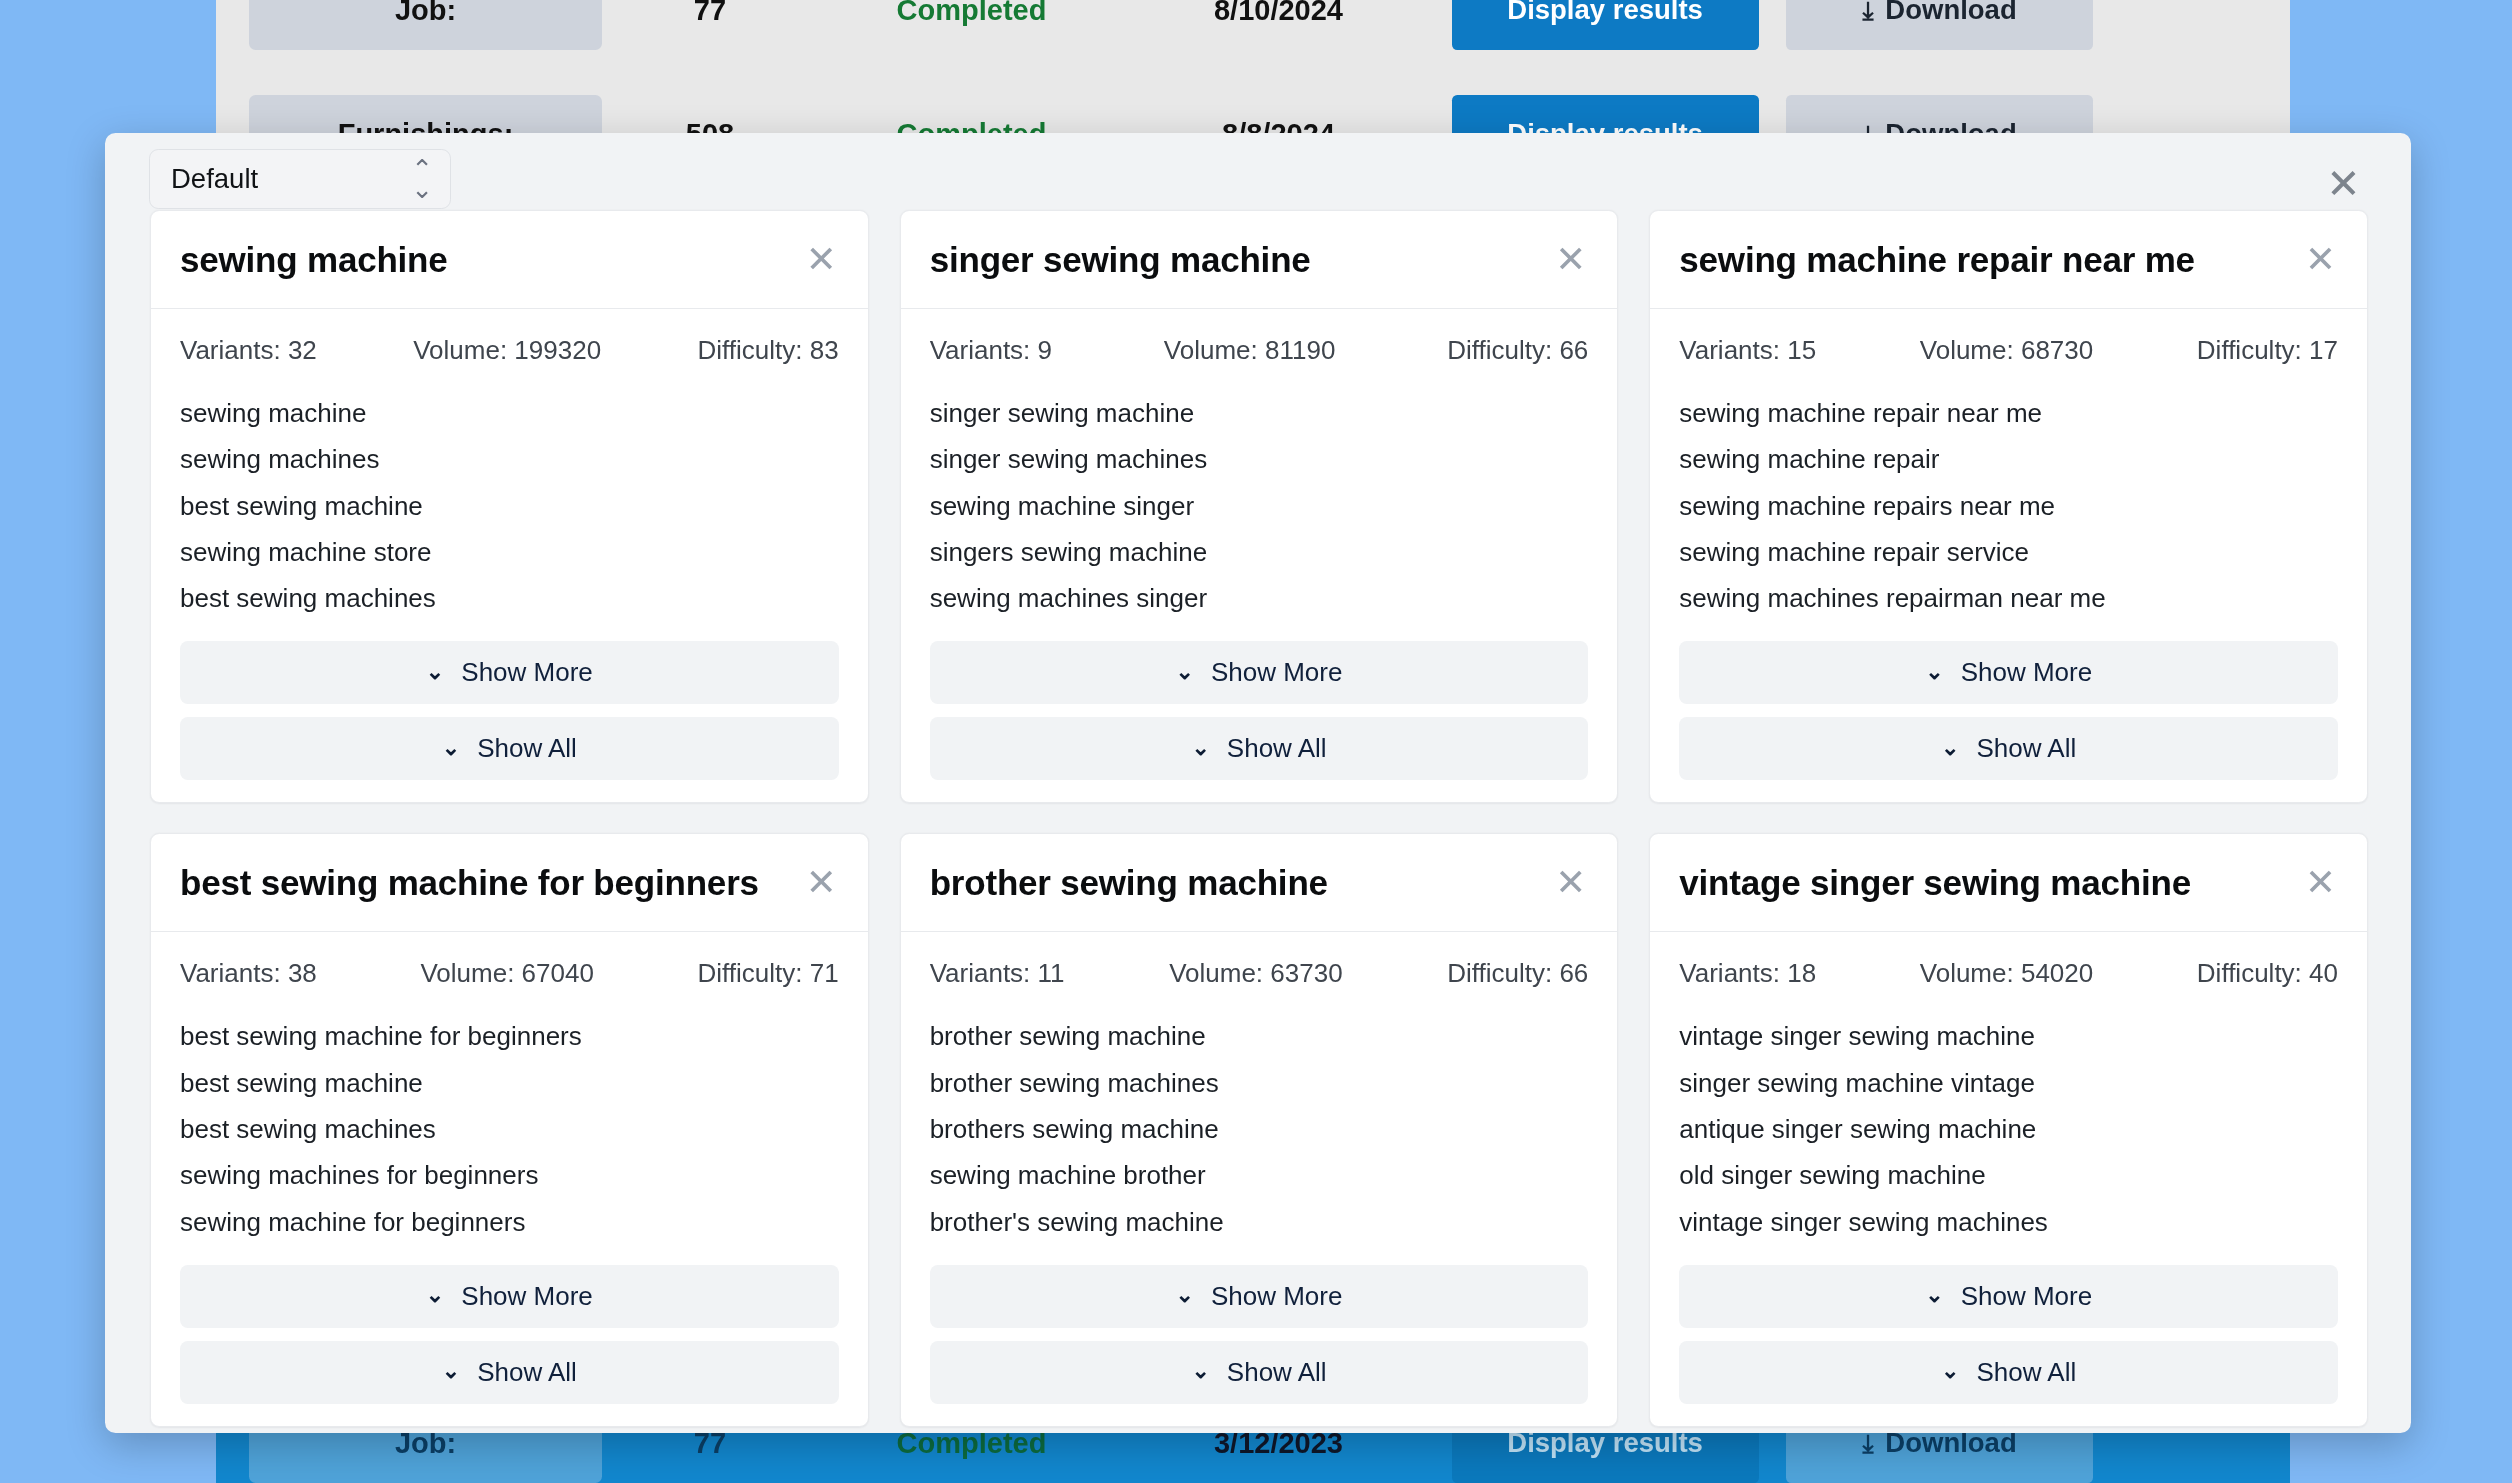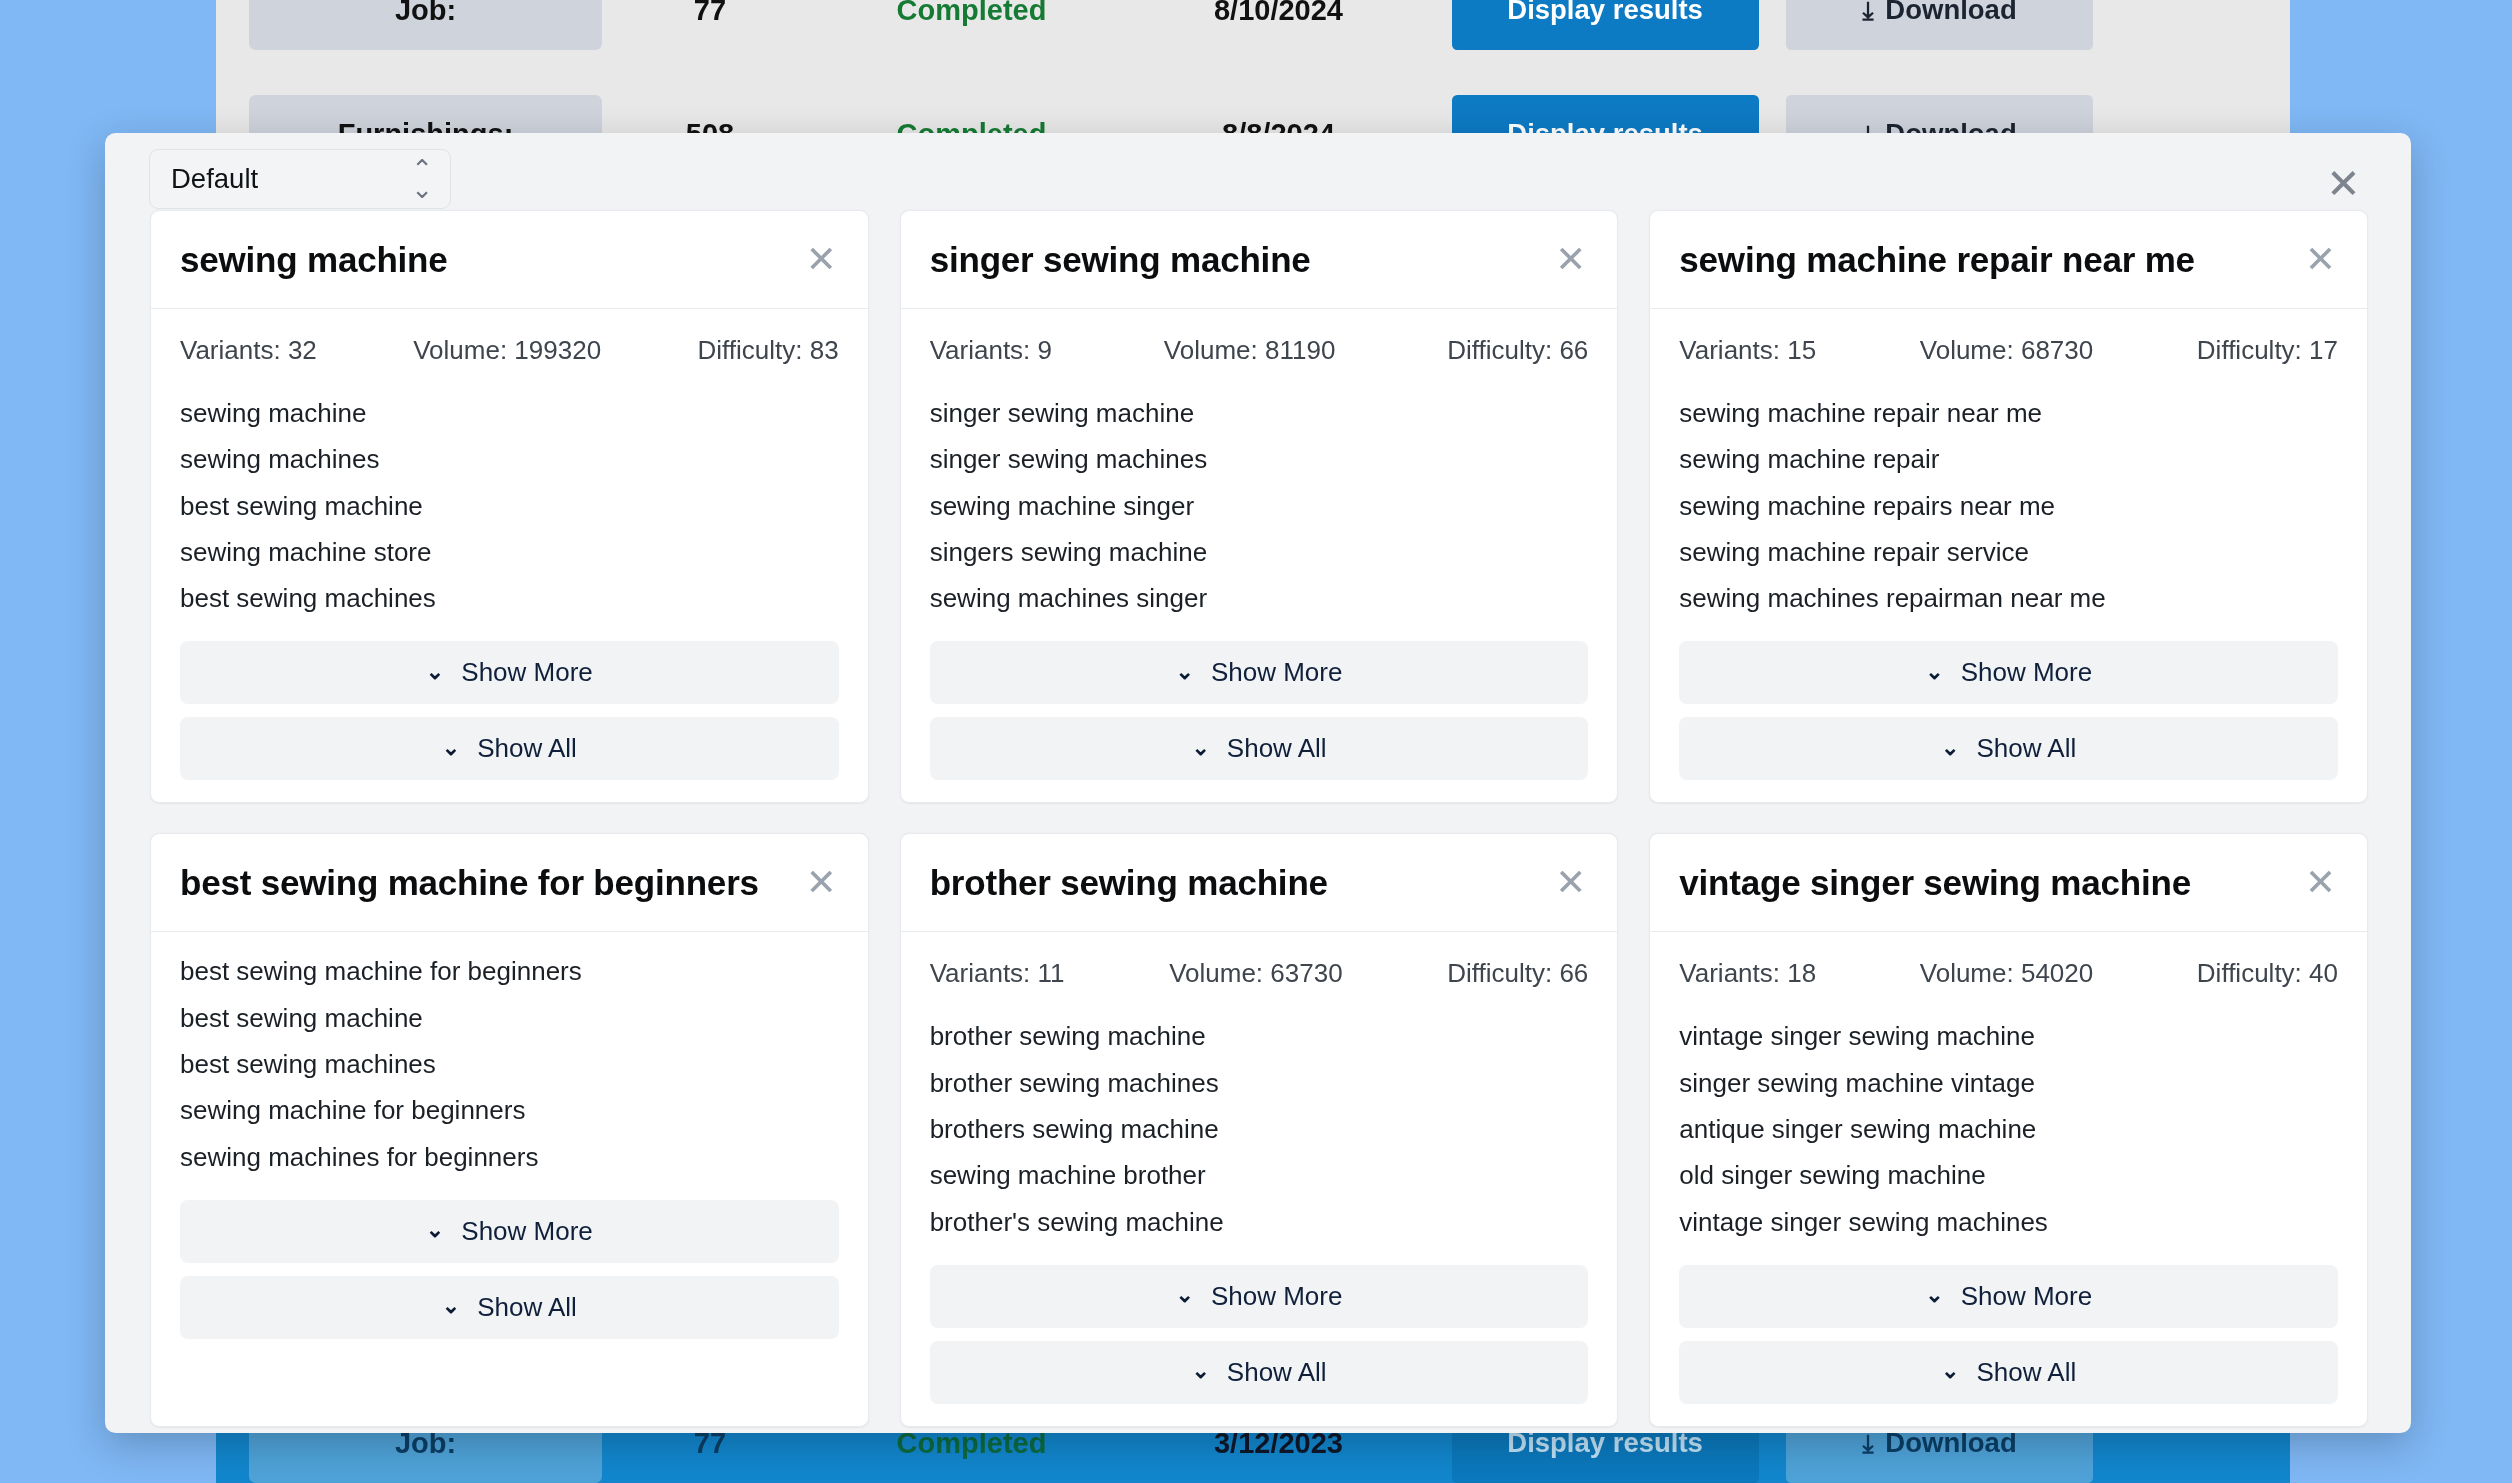--- a/index.html
+++ b/index.html
@@ -409,26 +409,31 @@
           </div>
         </div>
       </div>
 
       <div class="card">
         <div class="card-head">
           <div class="card-title">best sewing machine for beginners</div>
           <div class="card-close">✕</div>
         </div>
         <div class="card-body">
+          <div class="card-stats">
+            <span>Variants: 38</span>
+            <span>Volume: 67040</span>
+            <span>Difficulty: 71</span>
+          </div>
           <div class="kw-list">
             <div class="kw-item">best sewing machine for beginners</div>
             <div class="kw-item">best sewing machine</div>
             <div class="kw-item">best sewing machines</div>
+            <div class="kw-item">sewing machines for beginners</div>
             <div class="kw-item">sewing machine for beginners</div>
-            <div class="kw-item">sewing machines for beginners</div>
           </div>
           <div class="card-actions">
             <div class="show-btn">
               <span class="chev">⌄</span>
               <span>Show More</span>
             </div>
             <div class="show-btn">
               <span class="chev">⌄</span>
               <span>Show All</span>
             </div>

